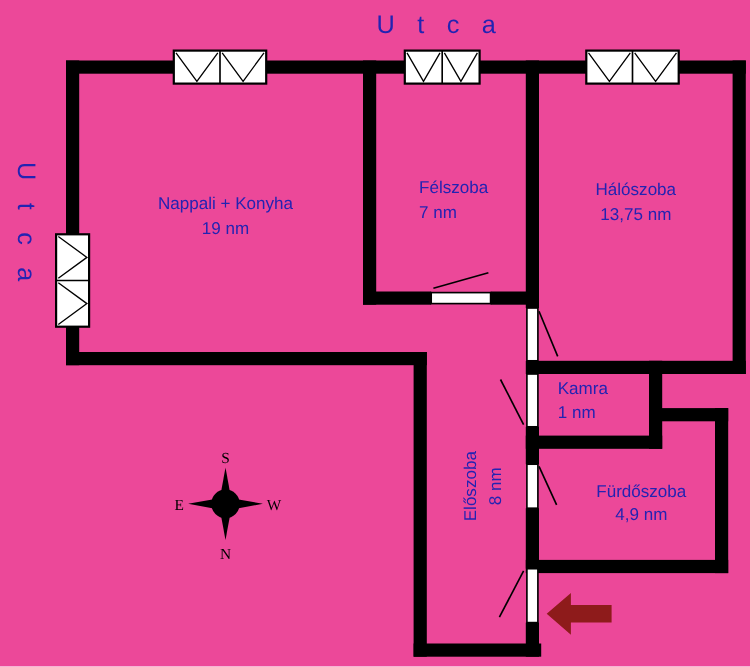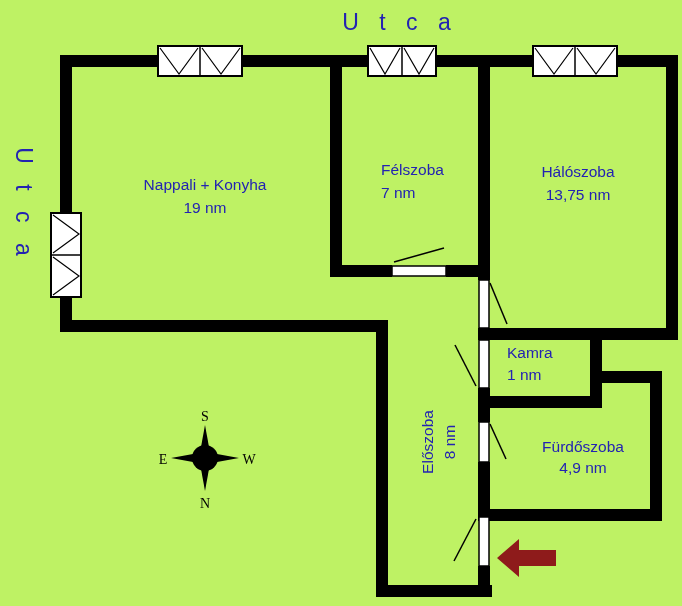--- a/index.html
+++ b/index.html
@@ -1,20 +1,20 @@
 <!DOCTYPE html>
 <html><head>
 <meta charset="utf-8">
 <style>
   html, body { margin: 0; padding: 0; background: #ffffff; }
   .canvas {
     position: relative;
     width: 682px;
     height: 606px;
-    background: #bef264;
+    background: #ec4899;
     overflow: hidden;
   }
   svg { display: block; }
   .room-label   { font-family: "Liberation Sans", sans-serif; font-size: 15.5px; }
   .street-label { font-family: "Liberation Sans", sans-serif; font-size: 23px; letter-spacing: 7px; }
   .compass-label{ font-family: "Liberation Serif", serif; font-size: 14px; fill: #000000; }
 </style>
 </head>
 <body>
 

